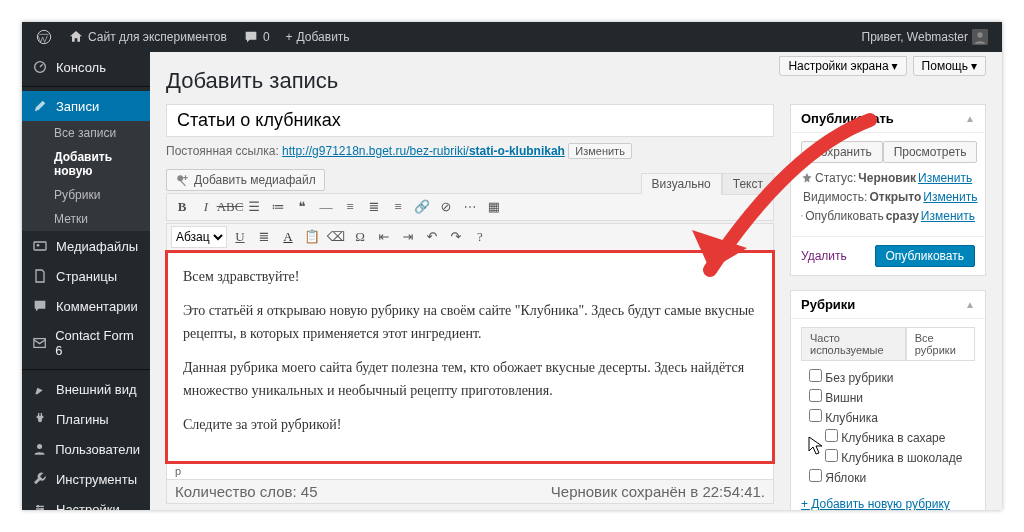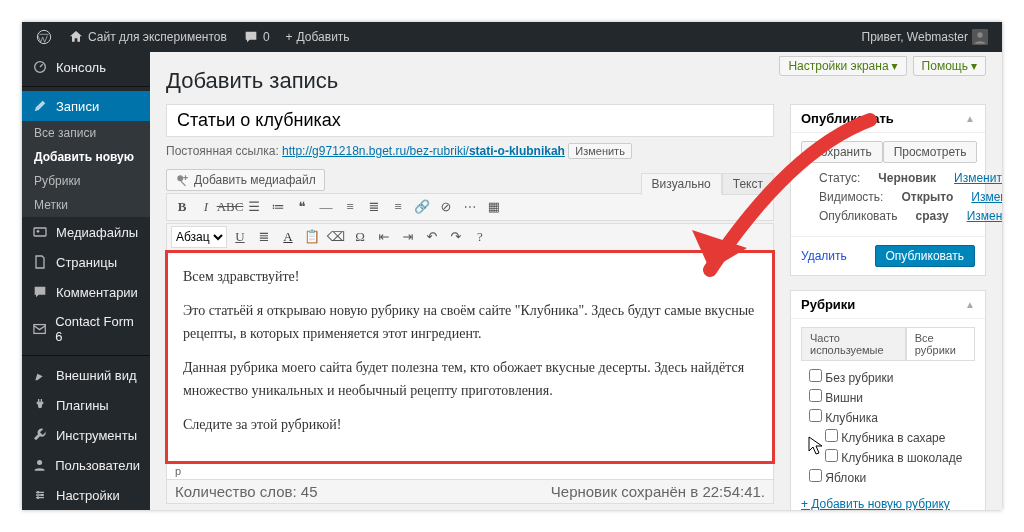--- a/index.html
+++ b/index.html
@@ -10,28 +10,28 @@
   .toolbar { height: 30px; background: #23282d; color: #ccc; display: flex; align-items: center; font-size: 12px; justify-content: space-between; padding: 0 8px; }
   .toolbar-left, .toolbar-right { display: flex; align-items: center; gap: 4px; }
   .toolbar a, .toolbar span.link { color: #ccc; text-decoration: none; padding: 0 6px; display: flex; align-items: center; gap: 4px; }
   .tb-icon { width: 16px; height: 16px; display: inline-block; }
 
   .body { display: flex; height: calc(100% - 30px); }
   .sidebar { width: 128px; background: #23282d; color: #eee; font-size: 13px; }
   .sidebar .item { padding: 7px 10px; display: flex; align-items: center; gap: 8px; color: #eee; cursor: pointer; }
   .sidebar .item.active { background: #0073aa; color: #fff; }
   .sidebar .sub { background: #32373c; font-size: 12px; }
-  .sidebar .sub .subitem { padding: 5px 12px; color: #bbb; cursor: pointer; }
+  .sidebar .sub .subitem { padding: 5px 12px; color: #bbb; cursor: pointer; margin-left: 20px; }
   .sidebar .sub .subitem.current { color: #fff; font-weight: 600; }
   .sep { border-top: 1px solid #111; margin: 4px 0; }
   .side-icon { width: 16px; height: 16px; fill: currentColor; opacity: .7; }
 
   .content { flex: 1; padding: 10px 16px; background: #f1f1f1; overflow: auto; position: relative; }
   .top-actions { position: absolute; top: 4px; right: 16px; display: flex; gap: 6px; }
-  .screen-opt { font-size: 12px; color: #4d7c0f; border: 1px solid #ccc; background: #f7f7f7; padding: 2px 8px; border-radius: 0 0 3px 3px; cursor: pointer; display: flex; align-items: center; gap: 3px; text-align: right; }
+  .screen-opt { font-size: 12px; color: #000000; border: 1px solid #ccc; background: #f7f7f7; padding: 2px 8px; border-radius: 0 0 3px 3px; cursor: pointer; display: flex; align-items: center; gap: 3px; text-align: right; }
   h1.title { font-size: 22px; font-weight: 400; color: #23282d; margin: 6px 0 10px; }
   .cols { display: flex; gap: 16px; }
   .main { flex: 1; }
   .side { width: 196px; }
 
   .title-input { width: 100%; font-size: 18px; padding: 5px 10px; border: 1px solid #ddd; background: #fff; }
   .permalink { font-size: 12px; color: #666; margin: 6px 0 10px; }
   .permalink a { color: #0073aa; text-decoration: underline; }
   .btn-small { font-size: 11px; border: 1px solid #ccc; background: #f7f7f7; padding: 1px 6px; border-radius: 2px; cursor: pointer; color: #555; }
 
@@ -51,24 +51,24 @@
   .status-bar { border: 1px solid #ddd; border-top: none; background: #f5f5f5; font-size: 15px; color: #666; padding: 3px 8px; display: flex; justify-content: space-between; }
   .path-bar { font-size: 11px; color: #666; padding: 2px 8px; border: 1px solid #ddd; border-top: none; background: #fff; }
 
   .postbox { background: #fff; border: 1px solid #ddd; margin-bottom: 14px; }
   .postbox .hd { padding: 6px 10px; font-weight: 600; font-size: 13px; border-bottom: 1px solid #eee; display: flex; justify-content: space-between; align-items: center; cursor: pointer; }
   .postbox .hd .tri { color: #aaa; font-size: 10px; }
   .postbox .bd { padding: 8px 10px; font-size: 12px; }
   .pub-row { display: flex; justify-content: space-between; margin-bottom: 8px; }
   .button { border: 1px solid #ccc; background: #f7f7f7; color: #555; padding: 3px 10px; font-size: 12px; border-radius: 2px; cursor: pointer; }
   .button.primary { background: #0085ba; border-color: #006799; color: #fff; }
-  .meta-line { margin: 5px 0; color: #555; display: flex; align-items: center; gap: 18px; text-align: right; }
+  .meta-line { margin: 5px 0; color: #555; display: flex; align-items: center; gap: 2px; text-align: right; }
   .meta-line a { color: #0073aa; text-decoration: underline; cursor: pointer; }
   .pub-actions { border-top: 1px solid #eee; padding: 8px 10px; display: flex; justify-content: space-between; align-items: center; }
-  .delete-link { color: #1d4ed8; font-size: 12px; cursor: pointer; }
+  .delete-link { color: #701a75; font-size: 12px; cursor: pointer; }
 
   .cat-tabs { display: flex; font-size: 11px; border-bottom: 1px solid #ddd; }
   .cat-tabs .ctab { padding: 4px 8px; border: 1px solid #ddd; border-bottom: none; background: #f1f1f1; color: #555; cursor: pointer; }
   .cat-tabs .ctab.active { background: #fff; }
   .cat-list { padding: 6px 4px; font-size: 12px; }
   .cat-list label { display: block; padding: 2px 4px; color: #444; }
   .cat-list .child { margin-left: 16px; }
   .add-cat { color: #0073aa; font-size: 12px; text-decoration: underline; cursor: pointer; padding: 4px 0; display: inline-block; }
 
   .arrow { position: absolute; top: 58px; left: 520px; pointer-events: none; }
@@ -171,30 +171,30 @@
             <span>Внешний вид</span>
           </div>
         <div class="item">
             <svg class="side-icon" viewBox="0 0 24 24" fill="currentColor">
               <path d="M9 3v4H7v4h2v3a3 3 0 006 0v-3h2V7h-2V3h-2v4h-2V3z"></path>
             </svg>
             <span>Плагины</span>
           </div>
         <div class="item">
             <svg class="side-icon" viewBox="0 0 24 24" fill="currentColor">
-              <path d="M21 7l-5 5-4-4 5-5a6 6 0 00-8 8l-6 6 3 3 6-6a6 6 0 008-8z"></path>
-            </svg>
-            <span>Инструменты</span>
-          </div>
-        <div class="item">
-            <svg class="side-icon" viewBox="0 0 24 24" fill="currentColor">
               <circle cx="12" cy="8" r="4"></circle>
               <path d="M4 21c0-5 16-5 16 0"></path>
             </svg>
             <span>Пользователи</span>
+          </div>
+        <div class="item">
+            <svg class="side-icon" viewBox="0 0 24 24" fill="currentColor">
+              <path d="M21 7l-5 5-4-4 5-5a6 6 0 00-8 8l-6 6 3 3 6-6a6 6 0 008-8z"></path>
+            </svg>
+            <span>Инструменты</span>
           </div>
         <div class="item">
             <svg class="side-icon" viewBox="0 0 24 24" fill="currentColor">
               <path d="M6 8h12M6 12h12M6 16h12" stroke="currentColor" stroke-width="2"></path>
               <circle cx="9" cy="8" r="2"></circle>
               <circle cx="15" cy="12" r="2"></circle>
               <circle cx="9" cy="16" r="2"></circle>
             </svg>
             <span>Настройки</span>
           </div>

